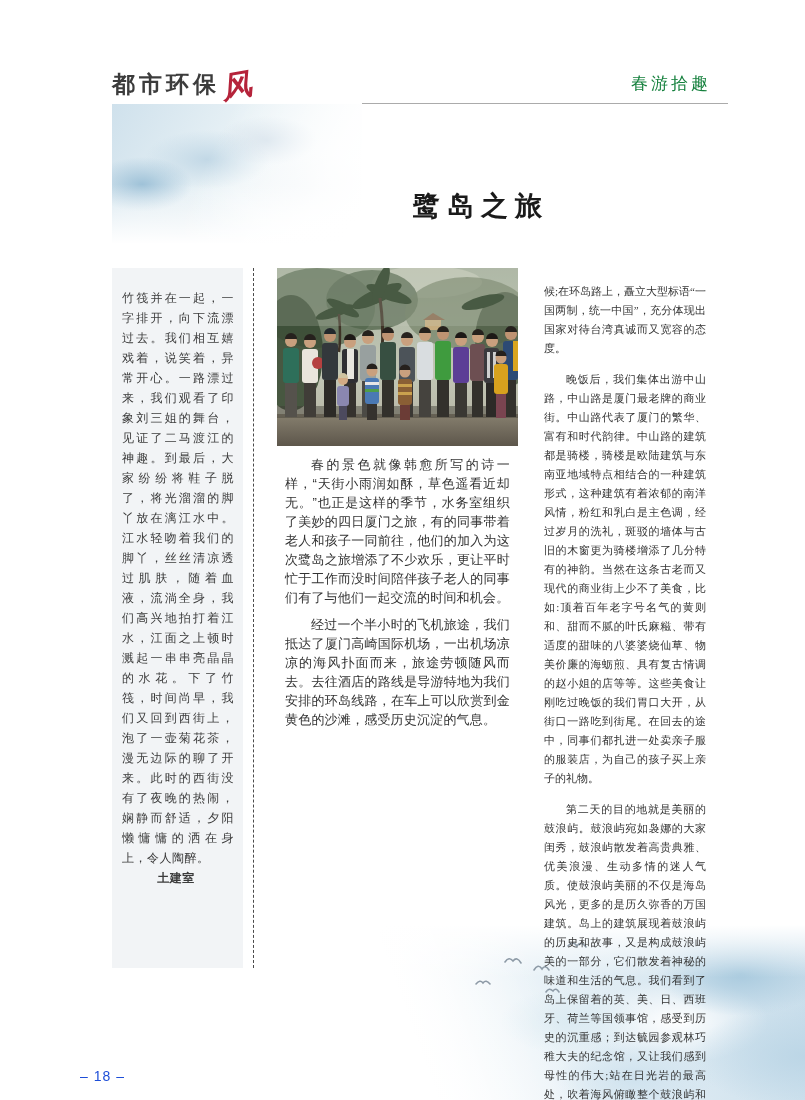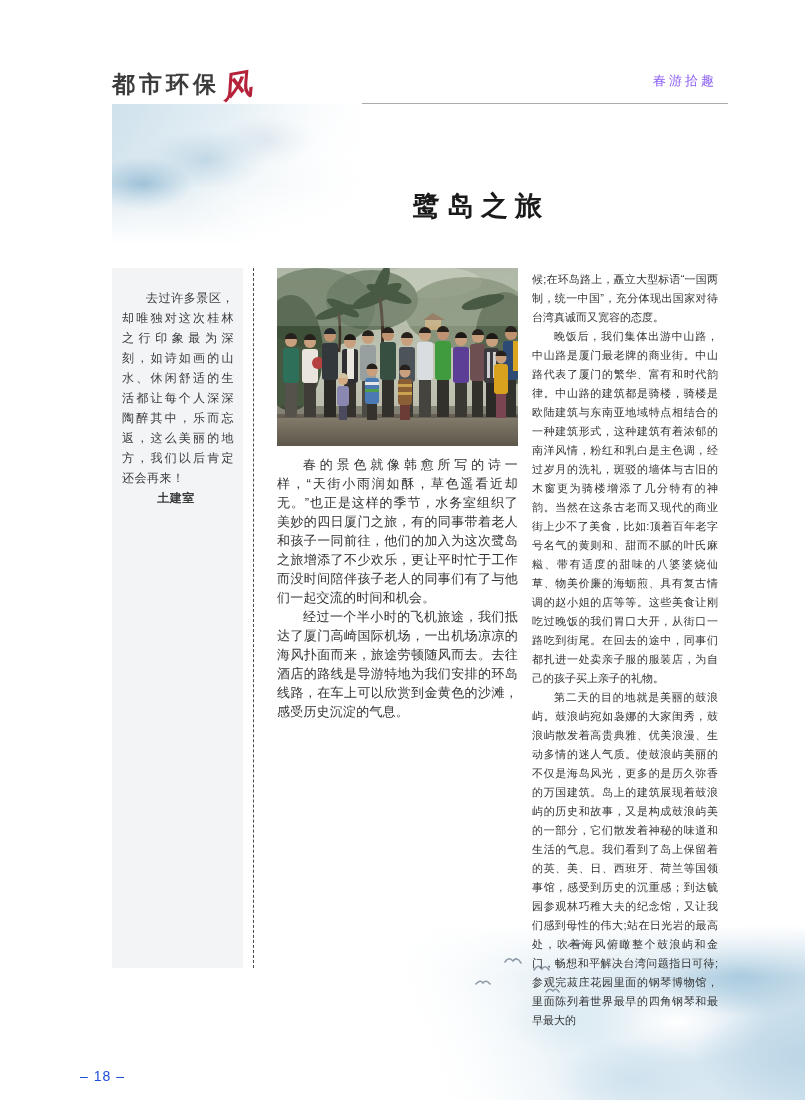--- a/index.html
+++ b/index.html
@@ -5,21 +5,21 @@
   html,body{margin:0;padding:0;background:#e8e8e8;}
   .page{position:relative;width:805px;height:1100px;background:#ffffff;overflow:hidden;
         font-family:"Liberation Sans","DejaVu Sans",sans-serif;color:#333;margin:0 auto;}
 
   
   .masthead{position:absolute;left:112px;top:62px;font-size:23px;font-weight:bold;
             color:#3c3c3c;letter-spacing:4px;z-index:3;white-space:nowrap;}
   .masthead .mark{display:inline-block;color:#b5233a;font-family:"Liberation Serif","DejaVu Serif",serif;
             font-style:italic;font-size:30px;font-weight:bold;transform:rotate(-10deg) translateY(4px);
             letter-spacing:0;margin-left:1px;}
-  .section-label{position:absolute;right:88px;top:72px;font-size:13px;color:#8b5cf6;
+  .section-label{position:absolute;right:94px;top:72px;font-size:17px;color:#15803d;
             letter-spacing:3px;z-index:3;}
   .header-rule{position:absolute;left:362px;top:103px;width:366px;height:1px;background:#ababab;z-index:3;}
 
   
   .cloud-top{position:absolute;left:112px;top:104px;width:250px;height:146px;z-index:1;
     background:
       radial-gradient(70px 38px at 12% 55%, #9fc2d8 0%, rgba(159,194,216,0) 72%),
       radial-gradient(90px 42px at 38% 38%, #c2d8e6 0%, rgba(194,216,230,0) 70%),
       radial-gradient(70px 34px at 62% 25%, #cfdde8 0%, rgba(207,221,232,0) 72%),
       radial-gradient(110px 60px at 28% 92%, #dfeaf0 0%, rgba(223,234,240,0) 75%),
@@ -51,24 +51,24 @@
 
   
   .left-col{position:absolute;left:112px;top:268px;width:131px;height:700px;background:#f2f4f6;
             box-sizing:border-box;padding:20px 9px 14px 10px;font-size:12px;line-height:20px;
             letter-spacing:0.5px;text-align:justify;color:#3b3b3b;z-index:2;}
   .left-col p{margin:0;}
   .col-divider{position:absolute;left:253px;top:268px;height:700px;width:0;
                border-left:1px dashed #4a4a4a;z-index:2;}
   .mid-col{position:absolute;left:277px;top:268px;width:241px;font-size:13px;line-height:19px;
            letter-spacing:0.2px;text-align:justify;color:#333;z-index:2;}
-  .mid-col p{margin:0;}
+  .mid-col p{margin:8px;}
   .right-col{position:absolute;left:532px;top:270px;width:186px;font-size:11px;line-height:19px;
              text-align:justify;color:#333;z-index:2;}
-  .right-col p{margin:0;}
+  .right-col p{margin:12px;font-family:Liberation Serif, serif;}
   .indent{text-indent:2em;}
   .signature{text-align:center;font-weight:bold;padding-right:4px;}
 
   .photo{display:block;width:241px;height:178px;margin:0 0 9px 0;}
 
   
   .page-number{position:absolute;left:80px;top:1068px;font-size:14px;color:#1d4ed8;
                letter-spacing:1px;z-index:3;}
 </style>
 </head>
@@ -91,21 +91,21 @@
         <path d="M84,30 q4,-7 8,-1 q3,-5 7,1"></path>
         <path d="M26,44 q4,-5 7,-1 q3,-4 7,1"></path>
         <path d="M96,52 q3,-5 7,-1 q3,-4 6,1"></path>
       </g>
     </svg>
   </div>
 
   <h1 class="title">鹭岛之旅</h1>
 
   <aside class="left-col">
-    <p class="indent">去过许多景区，却唯独对这次桂林之行印象最为深刻，如诗如画的山水、休闲舒适的生活都让每个人深深陶醉其中，乐而忘返，这么美丽的地方，我们以后肯定还会再来！</p>
+    <p>竹筏并在一起，一字排开，向下流漂过去。我们相互嬉戏着，说笑着，异常开心。一路漂过来，我们观看了印象刘三姐的舞台，见证了二马渡江的神趣。到最后，大家纷纷将鞋子脱了，将光溜溜的脚丫放在漓江水中。江水轻吻着我们的脚丫，丝丝清凉透过肌肤，随着血液，流淌全身，我们高兴地拍打着江水，江面之上顿时溅起一串串亮晶晶的水花。下了竹筏，时间尚早，我们又回到西街上，泡了一壶菊花茶，漫无边际的聊了开来。此时的西街没有了夜晚的热闹，娴静而舒适，夕阳懒慵慵的洒在身上，令人陶醉。</p>
     <p class="signature">土建室</p>
   </aside>
 
   <div class="col-divider"></div>
 
   <section class="mid-col">
     <svg class="photo" viewBox="0 0 241 178" preserveAspectRatio="none">
       <defs>
         <linearGradient id="sky" x1="0" y1="0" x2="0" y2="1">
           <stop offset="0" stop-color="#a8b3a0"></stop>

